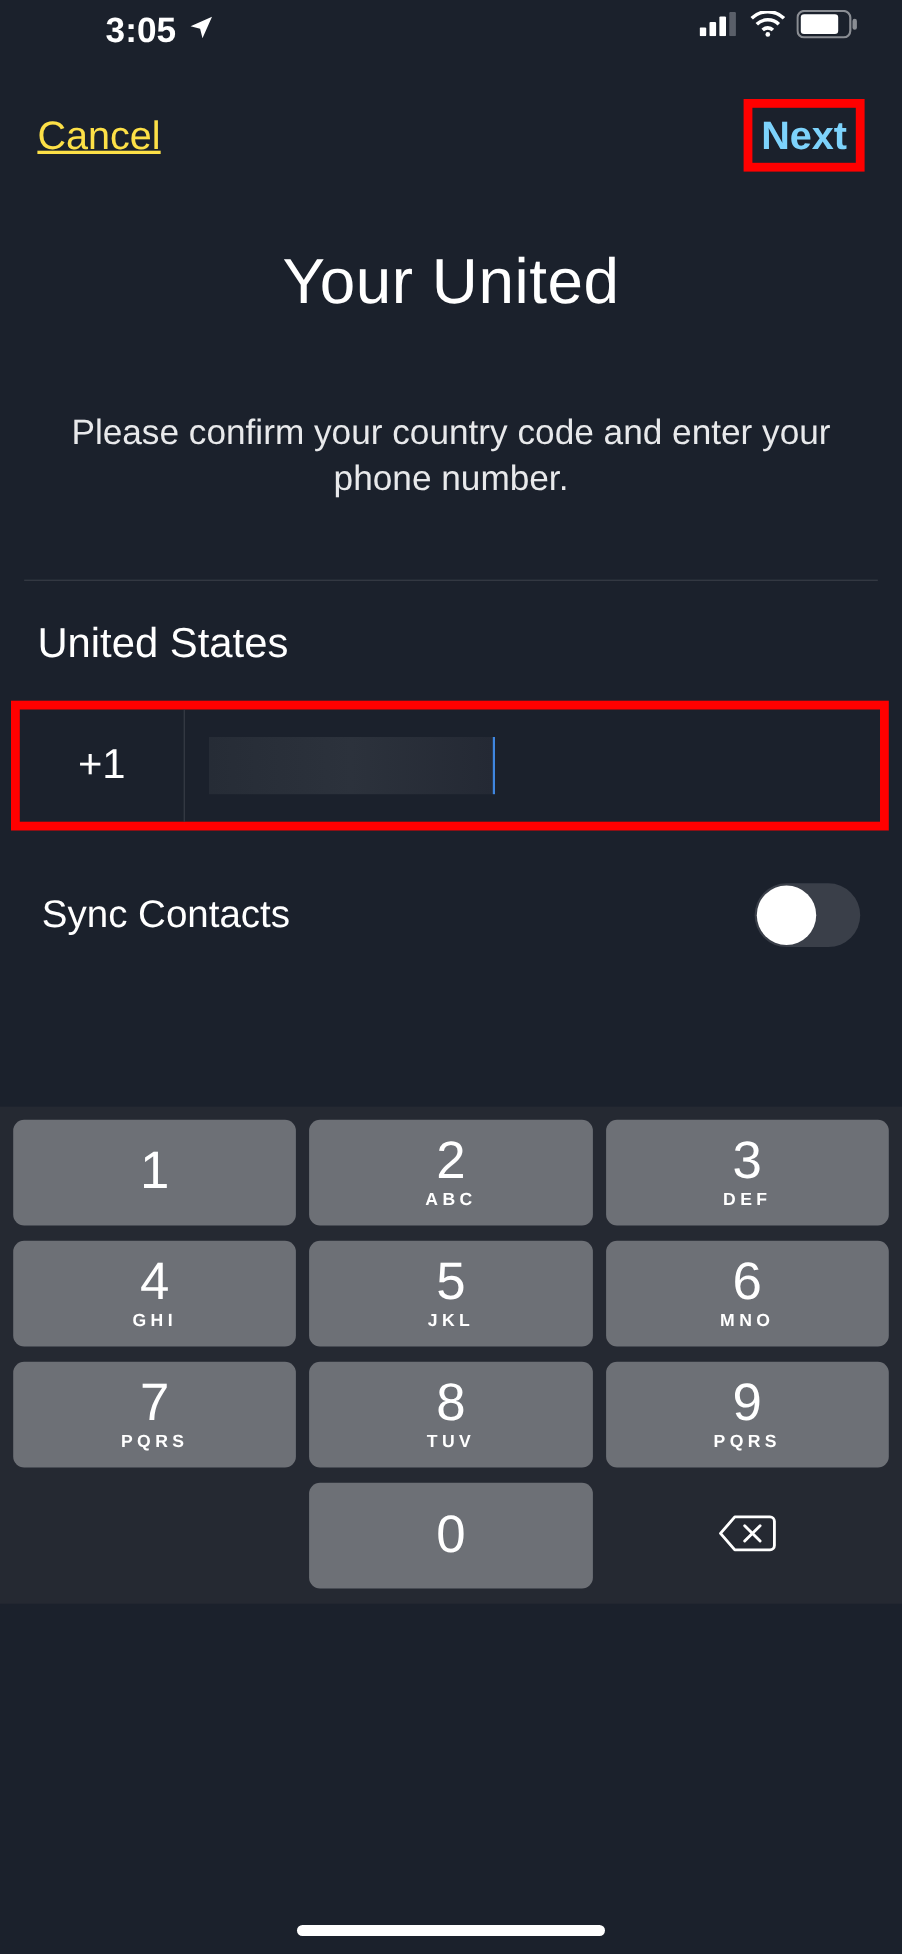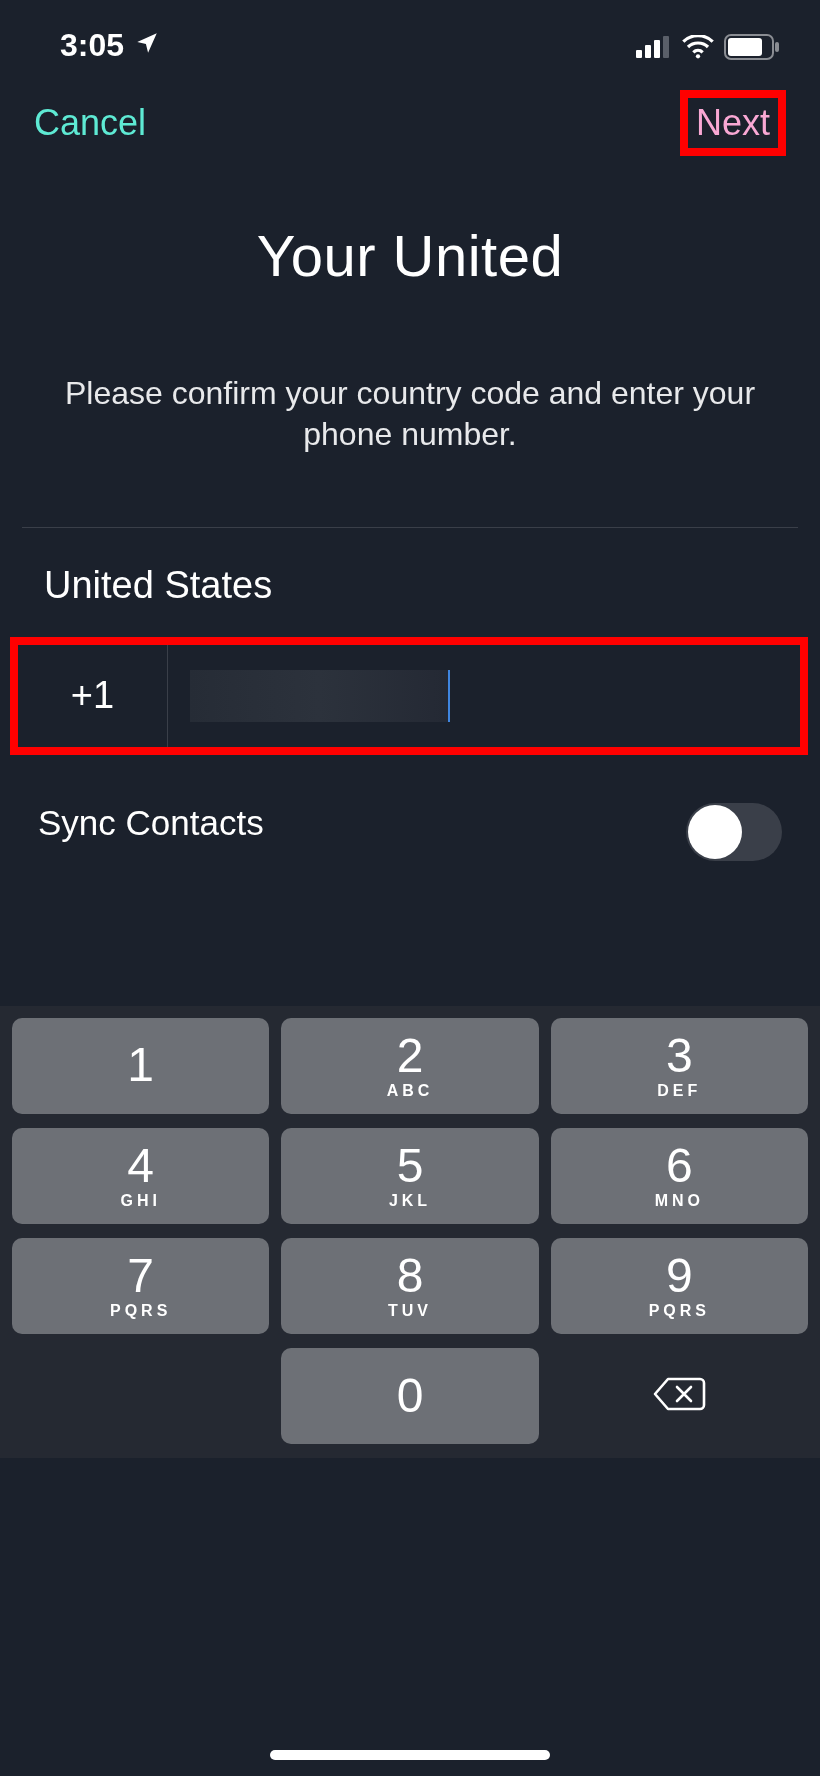--- a/index.html
+++ b/index.html
@@ -8,48 +8,49 @@
     background: #1b212c;
     font-family: -apple-system, "Helvetica Neue", Arial, sans-serif;
     color: #fff;
     position: relative;
   }
 
   
   .status-bar {
     display: flex;
     justify-content: space-between;
-    align-items: flex-end;
+    align-items: flex-start;
     padding: 9px 40px 8px 60px;
     height: 72px;
+    margin-left: 36px;
   }
   .status-left { display: flex; align-items: center; gap: 10px; font-size: 32px; font-weight: 600; }
   .status-right { display: flex; align-items: center; gap: 10px; }
 
   
   .nav-bar {
     display: flex;
     justify-content: space-between;
     align-items: center;
     padding: 18px 34px 18px 34px;
   }
-  .nav-btn { color: #5eead4; font-size: 36px; font-weight: 400; }
+  .nav-btn { color: #fde047; font-size: 36px; font-weight: 400; text-decoration: underline; }
   .next-wrap { border: 8px solid #ff0000; padding: 4px 8px; }
-  .next-btn { color: #f9a8d4; font-size: 36px; font-weight: 400; }
+  .next-btn { color: #7dd3fc; font-size: 36px; font-weight: 700; }
 
   
   .title-block { text-align: center; padding: 48px 60px 72px; }
   .title { font-size: 58px; font-weight: 400; letter-spacing: 0.5px; }
   .subtitle { font-size: 32px; font-weight: 400; color: #e8e9eb; margin-top: 84px; line-height: 1.28; }
 
   
   .sep { border-top: 1px solid #3a3f49; margin: 0 22px; }
 
   
-  .country-row { padding: 36px 44px 30px; font-size: 38px; font-weight: 400; }
+  .country-row { padding: 36px 34px 30px; font-size: 38px; font-weight: 400; }
 
   
   .phone-wrap { margin: 0 12px 0 10px; border: 8px solid #ff0000; }
   .phone-row { display: flex; align-items: center; height: 102px; }
   .code-col {
     width: 150px;
     display: flex;
     align-items: center;
     justify-content: center;
     font-size: 38px;
@@ -61,21 +62,21 @@
     width: 260px;
     height: 52px;
     background: linear-gradient(90deg, #262c36, #2c323c, #242934);
     border-right: 2px solid #3f86e0;
   }
 
   
   .sync-row {
     display: flex;
     justify-content: space-between;
-    align-items: flex-start;
+    align-items: center;
     padding: 48px 38px 0;
     font-size: 35px;
   }
   .toggle {
     width: 96px; height: 58px;
     background: #3a3f49;
     border-radius: 30px;
     position: relative;
   }
   .toggle .knob {

